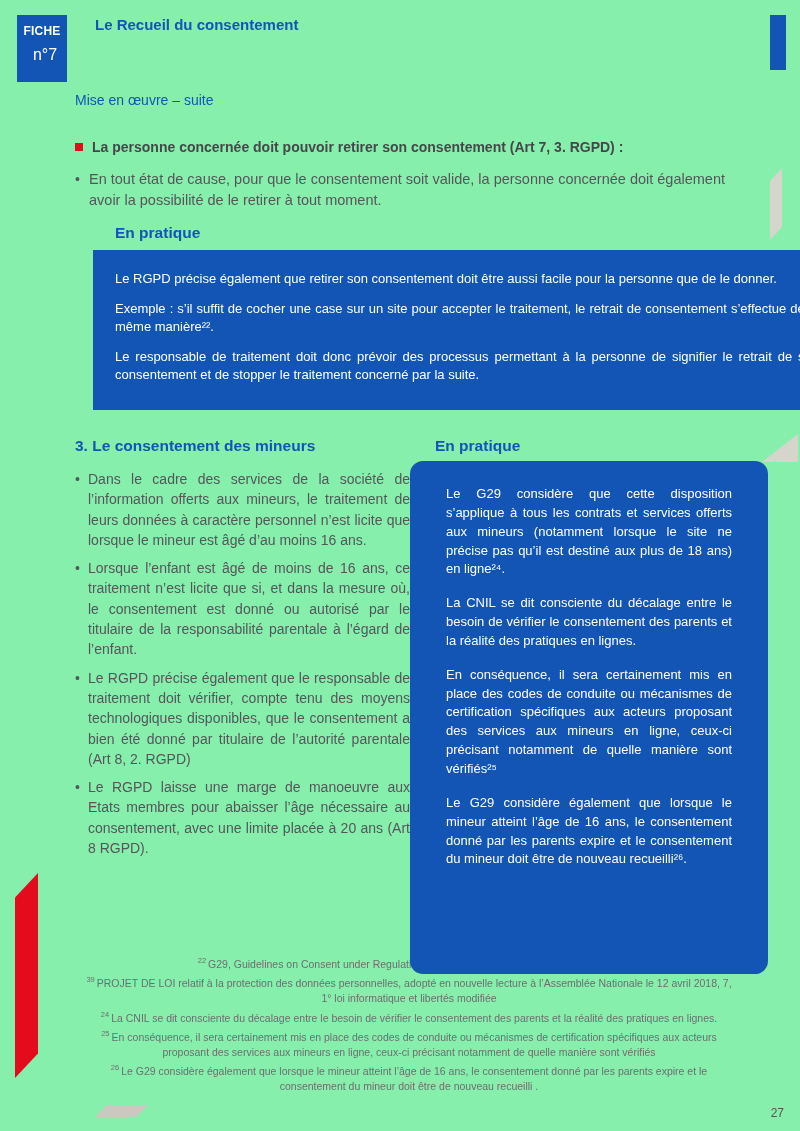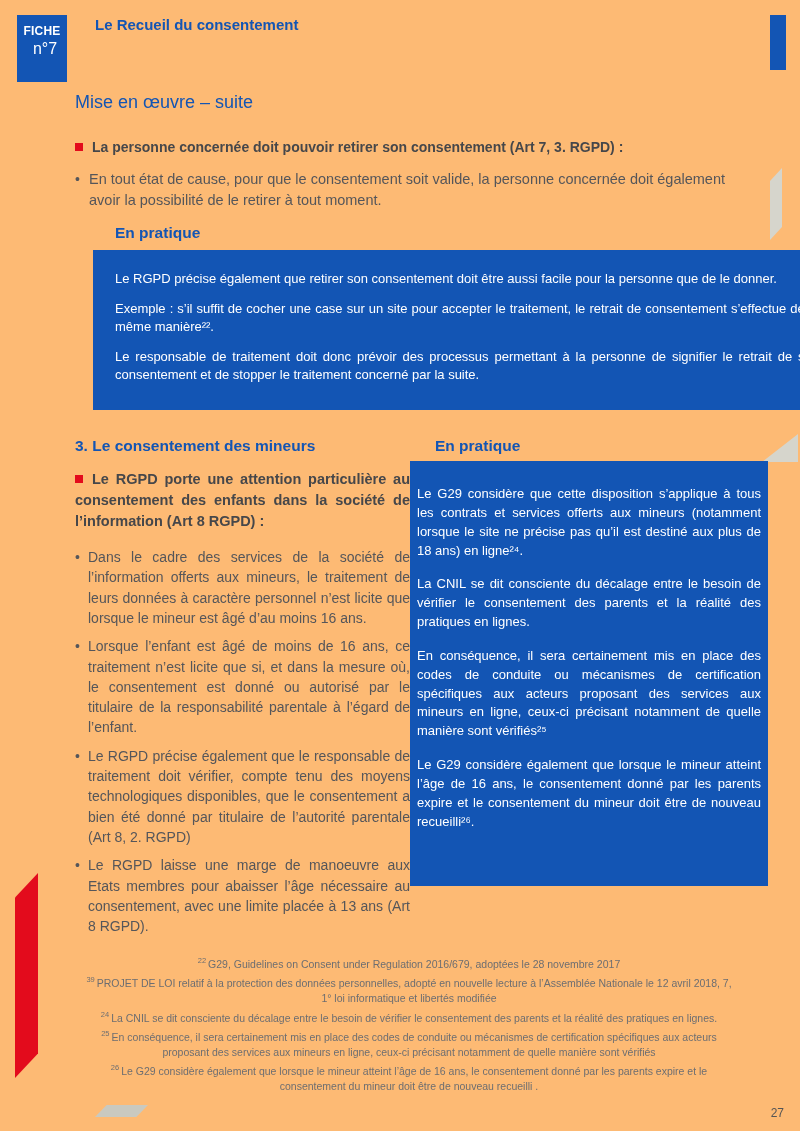--- a/index.html
+++ b/index.html
@@ -6,30 +6,30 @@
     --blue:#1355b4;
     --red:#e30b1c;
     --gray-text:#55565a;
     --gray-dark:#46474a;
     --fold:#d6d5cc;
     --fn:#6d6e71;
   }
   *{box-sizing:border-box;}
   html,body{margin:0;padding:0;background:#fff;}
   body{font-family:"Liberation Sans","DejaVu Sans",sans-serif;}
-  .page{position:relative;width:800px;height:1131px;background:#fdba74;overflow:hidden;}
+  .page{position:relative;width:800px;height:1131px;background:#86efac;overflow:hidden;}
 
   
   .badge{position:absolute;left:17px;top:15px;width:50px;height:67px;background:var(--blue);
          color:#fff;text-align:center;padding-top:9px;}
   .badge-l1{font-size:12px;font-weight:bold;letter-spacing:.2px;}
-  .badge-l2{font-size:16px;margin-top:2px;padding-left:6px;}
+  .badge-l2{font-size:16px;margin-top:8px;padding-left:6px;}
   .title{position:absolute;left:95px;top:16px;margin:0;font-size:15px;font-weight:bold;color:var(--blue);}
   .topbar{position:absolute;left:770px;top:15px;width:16px;height:55px;background:var(--blue);}
-  .subtitle{position:absolute;left:75px;top:92px;margin:0;font-size:18px;font-weight:normal;color:var(--blue);}
+  .subtitle{position:absolute;left:75px;top:92px;margin:0;font-size:14px;font-weight:normal;color:var(--blue);}
 
   
   .sec1{position:absolute;left:75px;top:138px;width:682px;}
   .lead{margin:0;font-size:14px;font-weight:bold;color:var(--gray-dark);line-height:1.4;}
   .redsq{display:inline-block;width:8px;height:8px;background:var(--red);margin-right:9px;vertical-align:1px;}
   .bullet-row{display:flex;margin-top:11px;}
   .bullet-row .dot{flex:none;width:14px;color:var(--gray-text);font-size:14px;line-height:1.45;}
   .bullet-row p{flex:1;margin:0;font-size:14.5px;color:var(--gray-text);line-height:1.45;}
   .enpratique{margin:13px 0 8px 40px;font-size:15.5px;font-weight:bold;color:var(--blue);}
   .bluebox{position:relative;z-index:1;background:var(--blue);color:#fff;}
@@ -41,21 +41,21 @@
   .columns{position:absolute;left:75px;top:437px;width:708px;display:flex;gap:0;align-items:flex-start;}
   .leftcol{width:335px;}
   .colheading{margin:0 0 14px 0;font-size:15.5px;font-weight:bold;color:var(--blue);}
   .leftcol .lead{text-align:justify;font-size:14.5px;margin-bottom:15px;line-height:1.45;}
   .bullets{margin:0;padding:0;list-style:none;}
   .bullets li{display:flex;margin-top:8px;}
   .bullets .dot{flex:none;width:13px;color:var(--gray-text);font-size:14px;line-height:1.45;}
   .bullets .btxt{flex:1;font-size:14px;color:var(--gray-text);line-height:1.45;text-align:justify;}
   .rightcol{width:358px;}
   .enpratique2{margin:0 0 6px 25px;font-size:15.5px;font-weight:bold;color:var(--blue);}
-  .box2{width:358px;height:425px;padding:24px 7px;}
+  .box2{width:358px;height:513px;padding:24px 36px;border-radius:13px;}
   .box2 p{margin:0;font-size:13px;line-height:1.45;text-align:justify;}
   .box2 p + p{margin-top:15px;}
 
   
   .fold-a{position:absolute;left:770px;top:168px;width:12px;height:72px;background:var(--fold);
           clip-path:polygon(0 18%,100% 0,100% 82%,0 100%);z-index:0;}
   .fold-b{position:absolute;left:762px;top:434px;width:36px;height:28px;background:var(--fold);
           clip-path:polygon(100% 0,100% 100%,0 100%);z-index:0;}
   .red-ribbon{position:absolute;left:15px;top:873px;width:23px;height:205px;background:var(--red);
           clip-path:polygon(0 12%,100% 0,100% 88%,0 100%);}
@@ -94,37 +94,36 @@
     <div class="bluebox box1">
       <p>Le RGPD précise également que retirer son consentement doit être aussi facile pour la personne que de le donner.</p>
       <p>Exemple : s’il suffit de cocher une case sur un site pour accepter le traitement, le retrait de consentement s’effectue de la même manière²².</p>
       <p>Le responsable de traitement doit donc prévoir des processus permettant à la personne de signifier le retrait de son consentement et de stopper le traitement concerné par la suite.</p>
     </div>
   </section>
 
   <section class="columns">
     <div class="leftcol">
       <h3 class="colheading">3. Le consentement des mineurs</h3>
-      <p class="lead"><span class="redsq"></span><span>Le RGPD porte une attention particulière au consentement des enfants dans la société de l’information (Art 8 RGPD) :</span></p>
       <ul class="bullets">
         <li>
             <span class="dot">•</span>
             <span class="btxt">Dans le cadre des services de la société de l’information offerts aux mineurs, le traitement de leurs données à caractère personnel n’est licite que lorsque le mineur est âgé d’au moins 16 ans.</span>
           </li>
         <li>
             <span class="dot">•</span>
             <span class="btxt">Lorsque l’enfant est âgé de moins de 16 ans, ce traitement n’est licite que si, et dans la mesure où, le consentement est donné ou autorisé par le titulaire de la responsabilité parentale à l’égard de l’enfant.</span>
           </li>
         <li>
             <span class="dot">•</span>
             <span class="btxt">Le RGPD précise également que le responsable de traitement doit vérifier, compte tenu des moyens technologiques disponibles, que le consentement a bien été donné par titulaire de l’autorité parentale (Art 8, 2. RGPD)</span>
           </li>
         <li>
             <span class="dot">•</span>
-            <span class="btxt">Le RGPD laisse une marge de manoeuvre aux Etats membres pour abaisser l’âge nécessaire au consentement, avec une limite placée à 13 ans (Art 8 RGPD).</span>
+            <span class="btxt">Le RGPD laisse une marge de manoeuvre aux Etats membres pour abaisser l’âge nécessaire au consentement, avec une limite placée à 20 ans (Art 8 RGPD).</span>
           </li>
       </ul>
     </div>
     <div class="rightcol">
       <h3 class="enpratique2">En pratique</h3>
       <div class="bluebox box2">
         <p>Le G29 considère que cette disposition s’applique à tous les contrats et services offerts aux mineurs (notamment lorsque le site ne précise pas qu’il est destiné aux plus de 18 ans) en ligne²⁴.</p>
         <p>La CNIL se dit consciente du décalage entre le besoin de vérifier le consentement des parents et la réalité des pratiques en lignes.</p>
         <p>En conséquence, il sera certainement mis en place des codes de conduite ou mécanismes de certification spécifiques aux acteurs proposant des services aux mineurs en ligne, ceux-ci précisant notamment de quelle manière sont vérifiés²⁵</p>
         <p>Le G29 considère également que lorsque le mineur atteint l’âge de 16 ans, le consentement donné par les parents expire et le consentement du mineur doit être de nouveau recueilli²⁶.</p>

